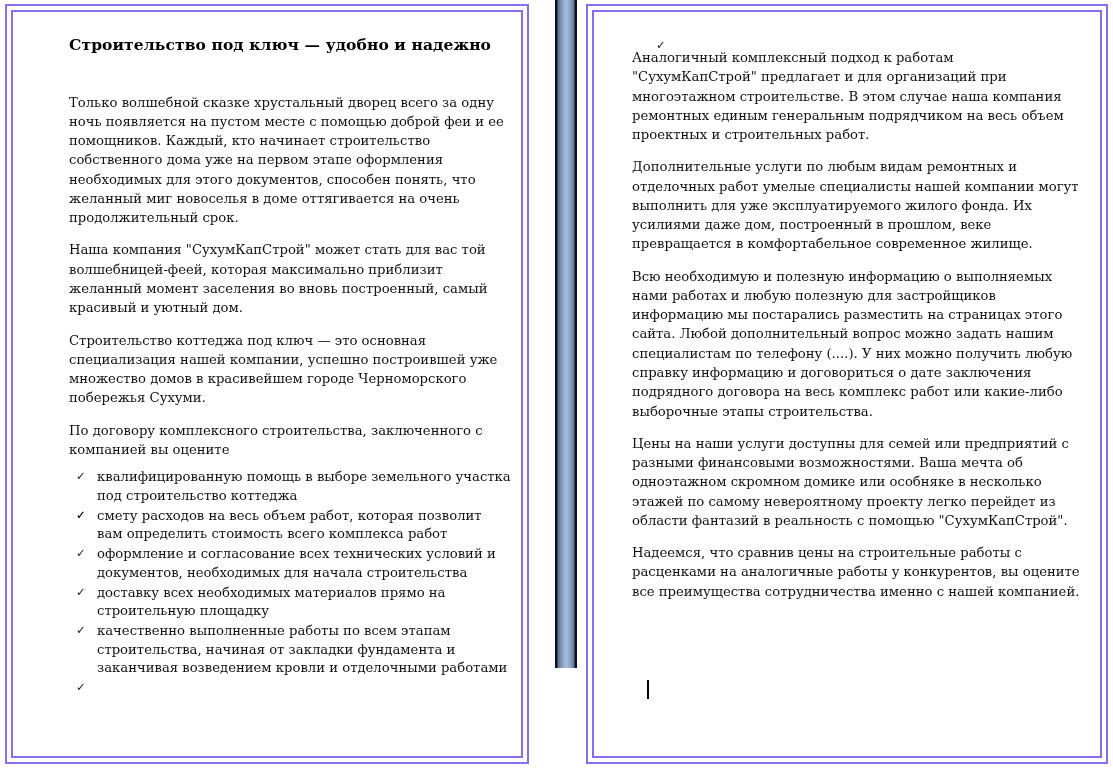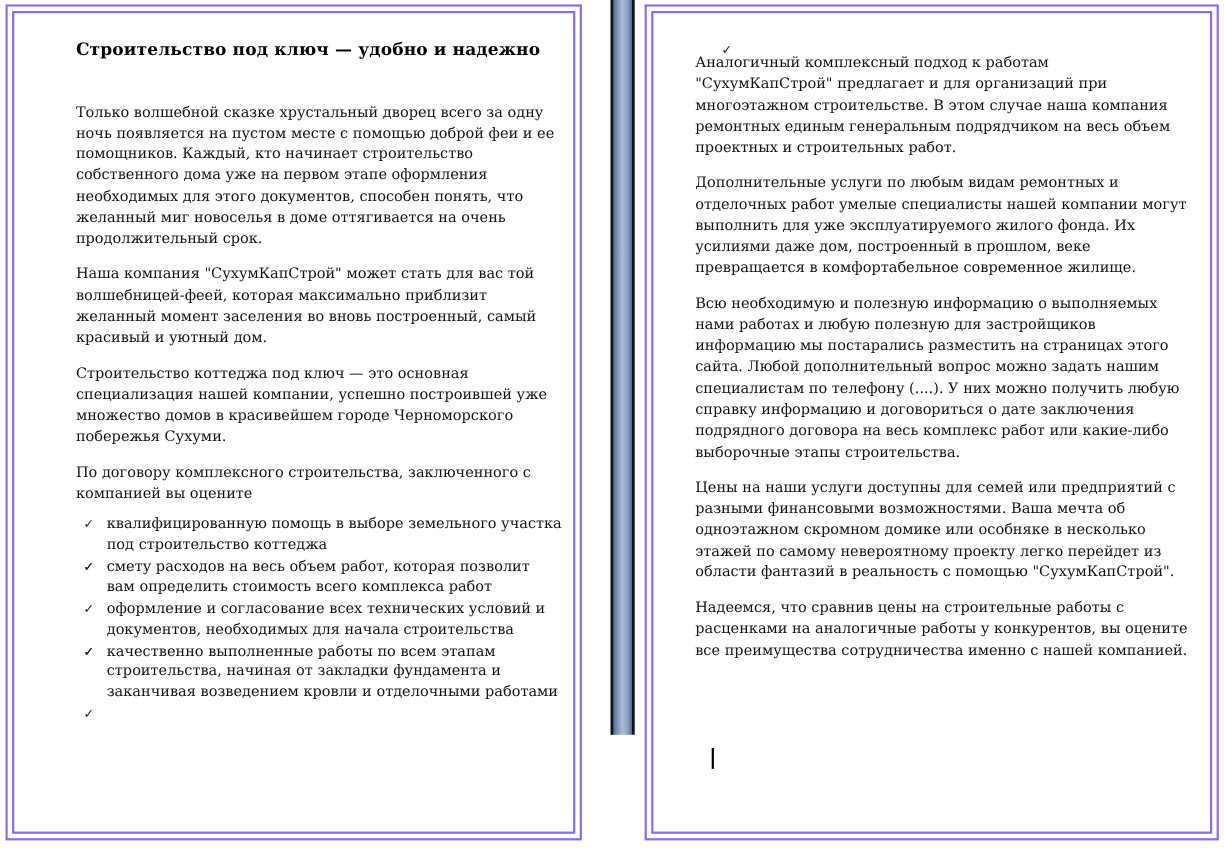--- a/index.html
+++ b/index.html
@@ -159,20 +159,21 @@
           <li>
             <span class="tick">✓</span>
             <span>смету расходов на весь объем работ, которая позволит вам определить стоимость всего комплекса работ</span>
           </li>
           <li>
             <span class="tick">✓</span>
             <span>оформление и согласование всех технических условий и документов, необходимых  для начала строительства</span>
           </li>
           <li>
             <span class="tick">✓</span>
+            <span>доставку всех необходимых  материалов прямо на строительную площадку</span>
           </li>
           <li>
             <span class="tick">✓</span>
             <span>качественно выполненные  работы по всем этапам строительства, начиная от закладки фундамента и заканчивая возведением кровли и отделочными работами</span>
           </li>
           <li>
             <span class="tick">✓</span>
 
           </li>
         </ul>

